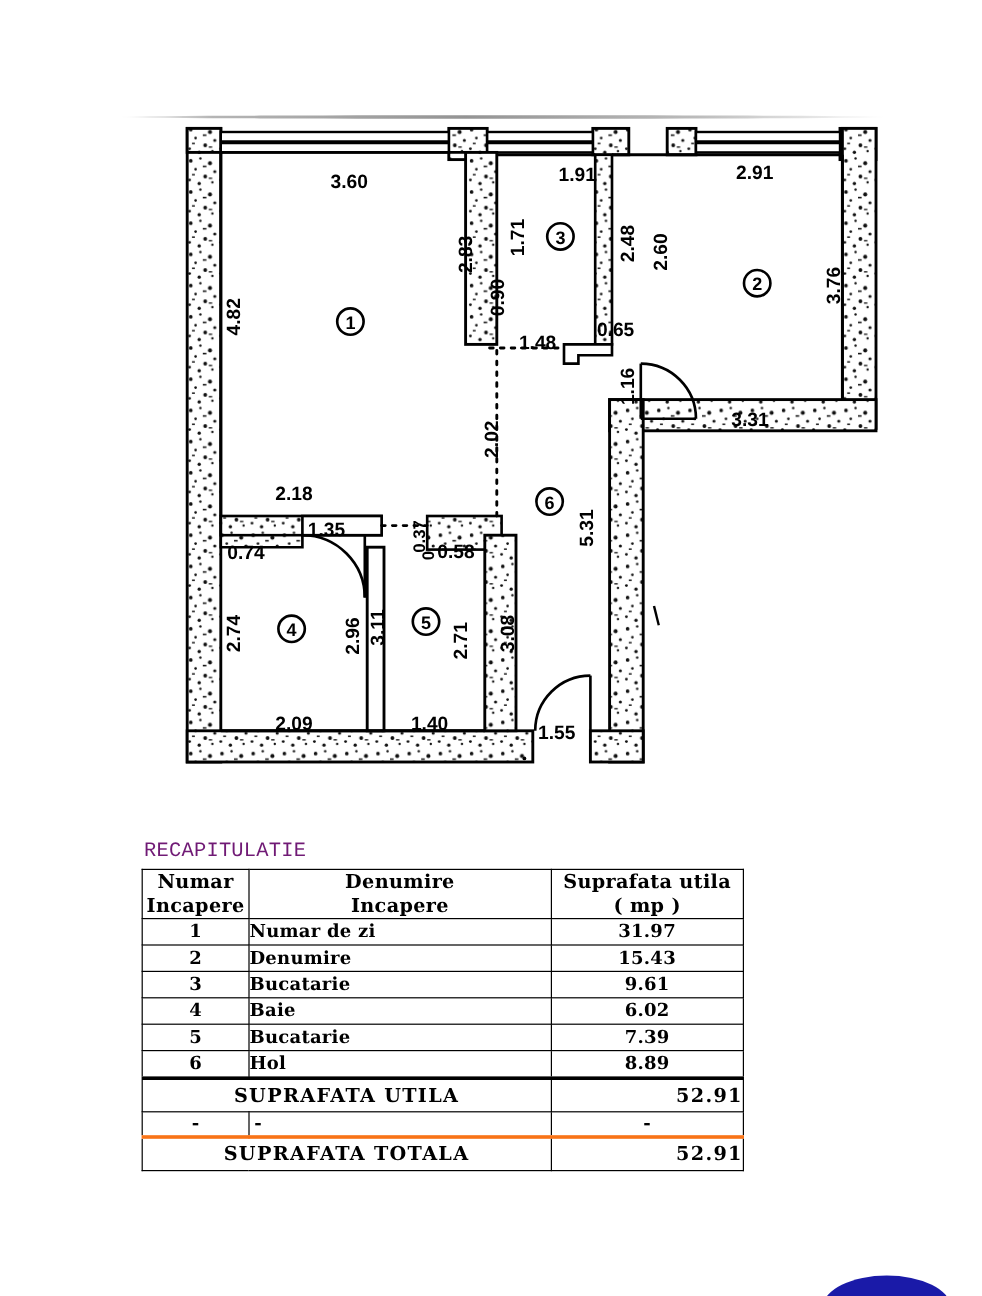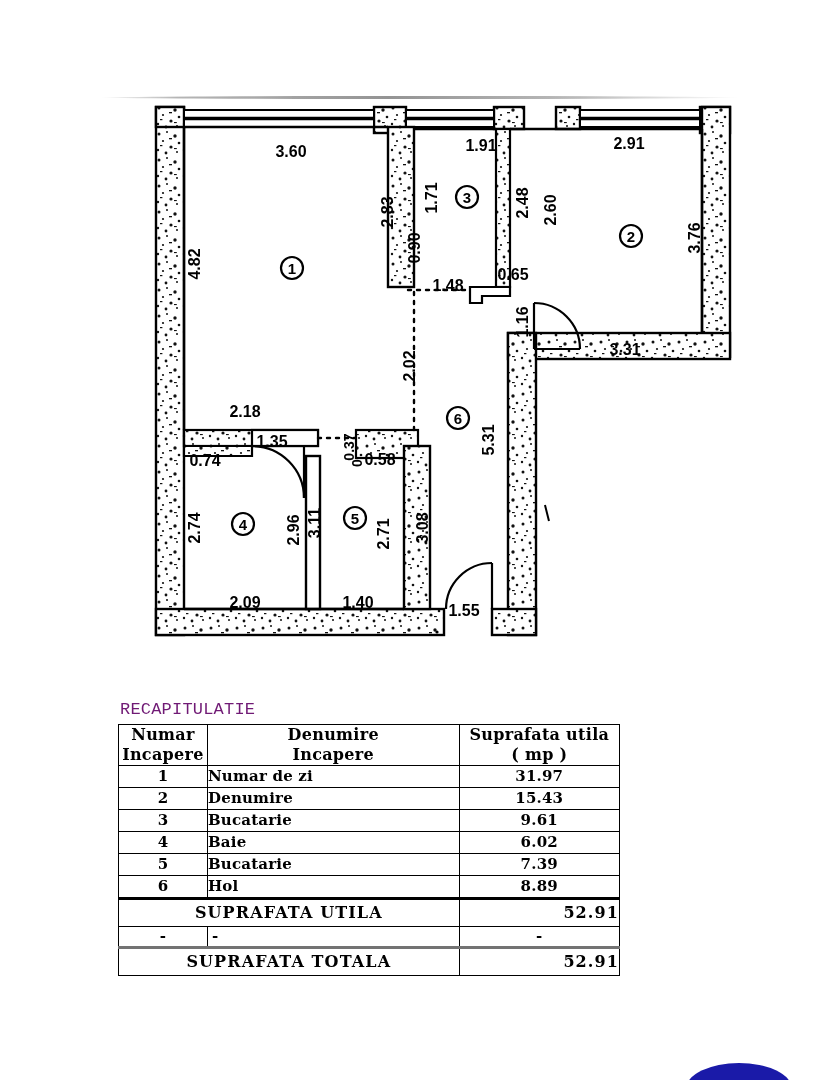--- a/index.html
+++ b/index.html
@@ -44,21 +44,21 @@
   }
   thead td.c-name{text-align:center;padding-left:0;}
   tbody td{font-size:15px;line-height:21px;height:21px;letter-spacing:.2px;}
   tr.sum td{
     font-size:16px;line-height:26px;height:26px;text-align:right;letter-spacing:1.1px;
   }
   tr.sum td.span-left{text-align:center;}
   tr.dash td{font-size:15px;line-height:19px;height:19px;}
   tr.dash td.c-num{text-align:center;}
   tr.dash td.c-name{text-align:left;padding-left:4px;}
-  tr.total td{border-top:3px solid #737373;}
+  tr.total td{border-top:3px solid #f97316;}
   tr.utila td{border-top:3px solid #000;}
 
   
   .blue-blob{
     position:absolute;left:686px;top:1063px;width:106px;height:52px;
     border-radius:50%;
   }
 </style>
 </head>
 <body>

